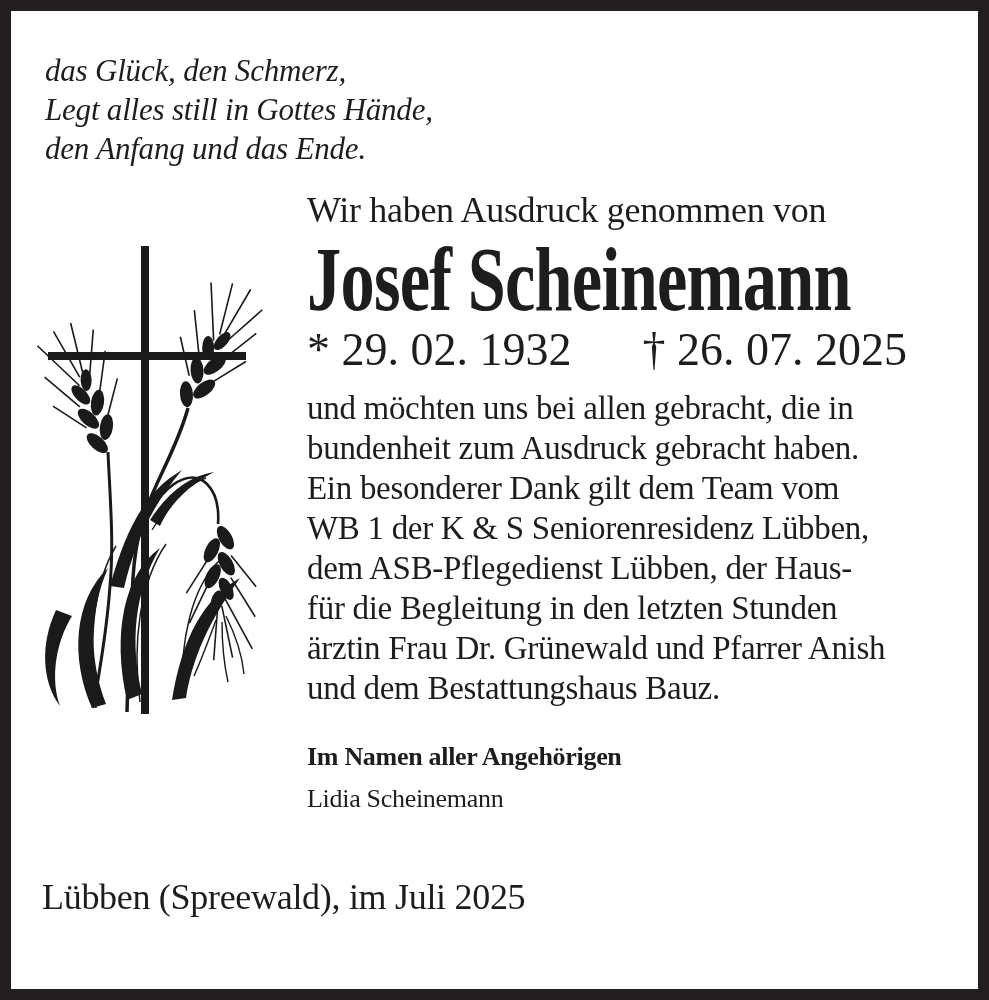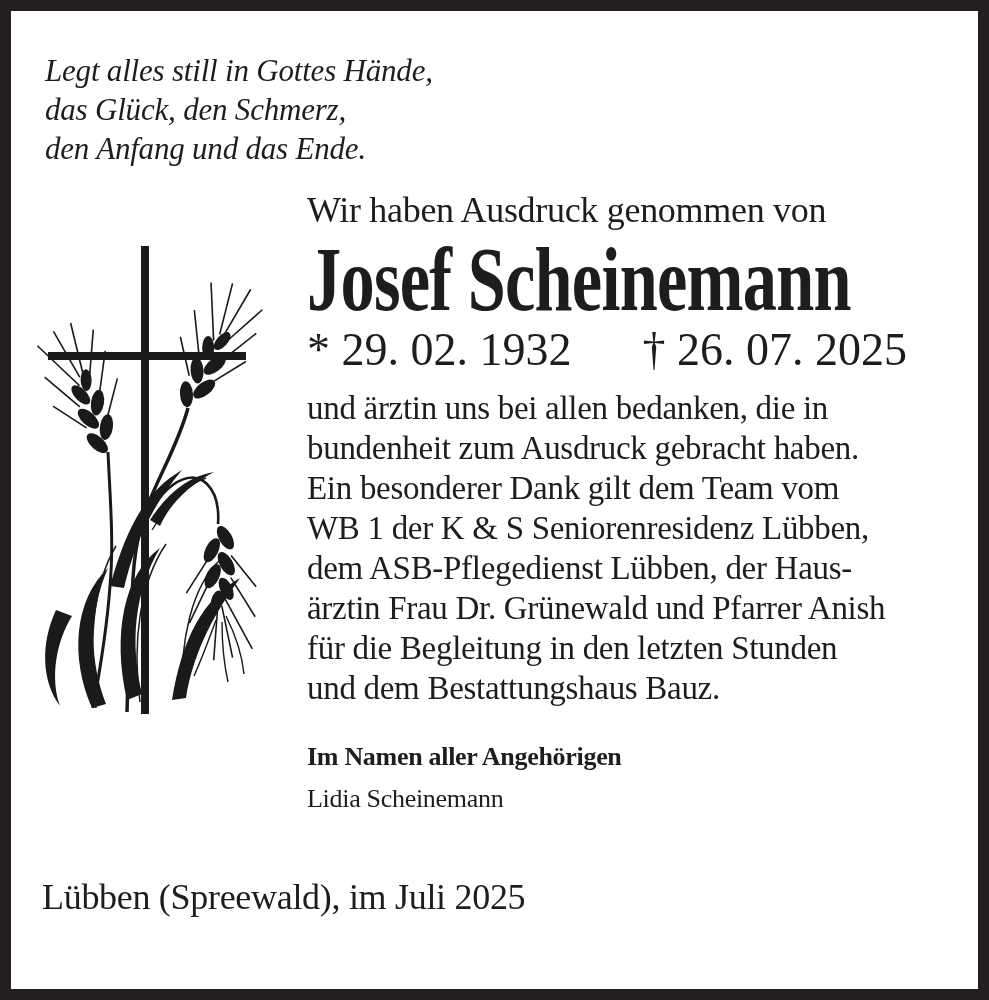--- a/index.html
+++ b/index.html
@@ -91,22 +91,22 @@
     letter-spacing: -0.3px;
   }
   svg .ink { fill: #1a1a1a; }
 </style>
 </head>
 <body>
 
 <div class="page">
 
   <div class="quote">
+    <div>das Glück, den Schmerz,</div>
     <div>Legt alles still in Gottes Hände,</div>
-    <div>das Glück, den Schmerz,</div>
     <div>den Anfang und das Ende.</div>
   </div>
 
   <div class="illustration">
     <svg viewBox="0 0 270 540" width="270" height="540" xmlns="http://www.w3.org/2000/svg">
       <defs>
         <g id="ear">
           <g fill="#1a1a1a">
             <ellipse cx="-7" cy="-12" rx="6.5" ry="13" transform="rotate(-28 -7 -12)"></ellipse>
             <ellipse cx="7" cy="-24" rx="6.5" ry="13" transform="rotate(28 7 -24)"></ellipse>
@@ -169,27 +169,27 @@
     <div class="name-wrap">
       <div class="name">Josef Scheinemann</div>
     </div>
 
     <div class="dates">
       <span>* 29. 02. 1932</span>
       <span>† 26. 07. 2025</span>
     </div>
 
     <div class="body-block">
-      <div>und ärztin uns bei allen bedanken, die in</div>
+      <div>und möchten uns bei allen gebracht, die in</div>
       <div>bundenheit zum Ausdruck gebracht haben.</div>
       <div>Ein besonderer Dank gilt dem Team vom</div>
       <div>WB 1 der K &amp; S Seniorenresidenz Lübben,</div>
       <div>dem ASB-Pflegedienst Lübben, der Haus-</div>
+      <div>für die Begleitung in den letzten Stunden</div>
       <div>ärztin Frau Dr. Grünewald und Pfarrer Anish</div>
-      <div>für die Begleitung in den letzten Stunden</div>
       <div>und dem Bestattungshaus Bauz.</div>
     </div>
 
     <div class="signature">Im Namen aller Angehörigen</div>
     <div class="signer">Lidia Scheinemann</div>
   </div>
 
   <div class="place-date">Lübben (Spreewald), im Juli 2025</div>
 
 </div>

